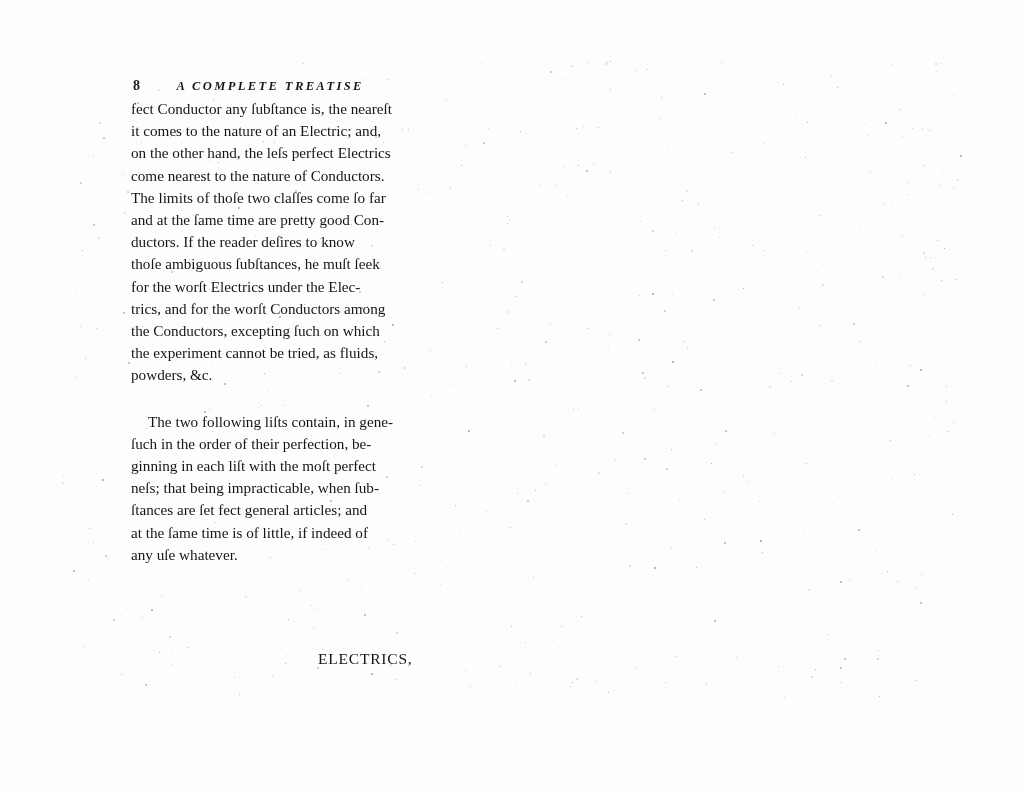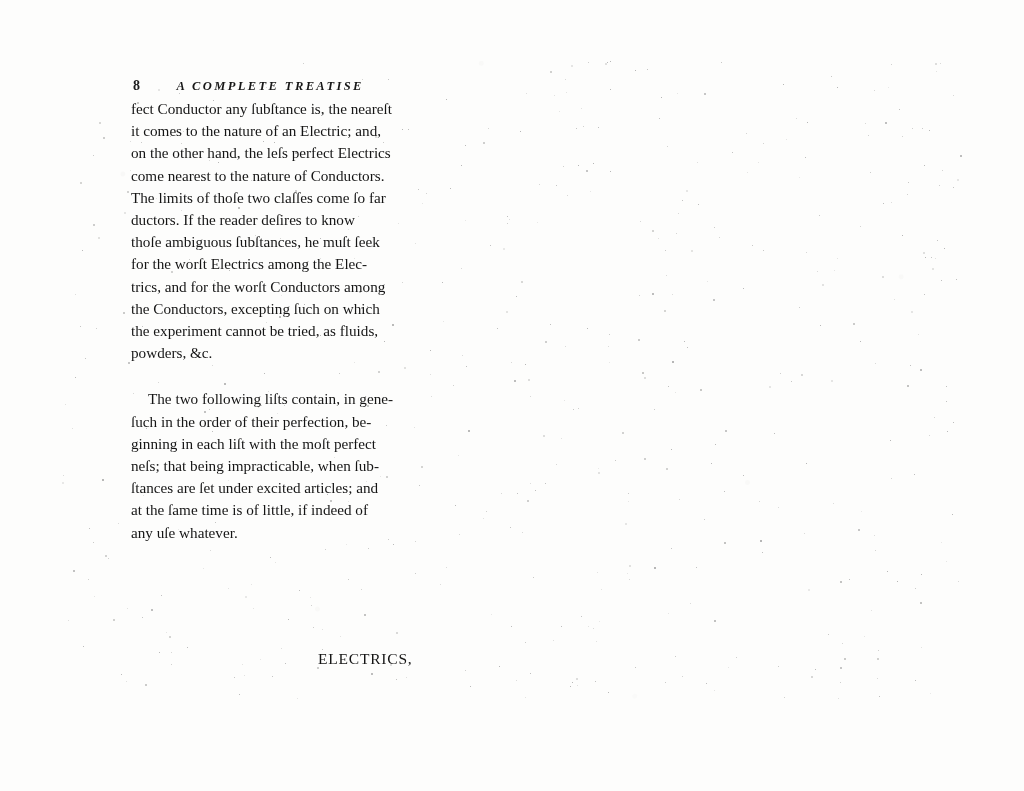--- a/index.html
+++ b/index.html
@@ -128,35 +128,36 @@
       <span class="folio">8</span>
       <span class="head-title italicish">A COMPLETE TREATISE</span>
     </div>
 
     <div class="text-col" id="verso-col">
       <div class="line">fect Conductor any ſubſtance is, the neareſt</div>
       <div class="line">it comes to the nature of an Electric; and,</div>
       <div class="line">on the other hand, the leſs perfect Electrics</div>
       <div class="line">come nearest to the nature of Conductors.</div>
       <div class="line">The limits of thoſe two claſſes come ſo far</div>
+      <div class="line">and at the ſame time are pretty good Con-</div>
       <div class="line">ductors.   If the reader deſires to know</div>
       <div class="line">thoſe ambiguous ſubſtances, he muſt ſeek</div>
-      <div class="line">for the worſt Electrics among the Elec-</div>
+      <div class="line">for the worſt Electrics under the Elec-</div>
       <div class="line">trics, and for the worſt Conductors among</div>
       <div class="line">the Conductors, excepting ſuch on which</div>
       <div class="line">the experiment cannot be tried, as fluids,</div>
       <div class="line">powders, &amp;c.</div>
 
       <div class="para-gap"></div>
 
       <div class="line indent">The two following liſts contain, in gene-</div>
       <div class="line">ſuch in the order of their perfection, be-</div>
       <div class="line">ginning in each liſt with the moſt perfect</div>
       <div class="line">neſs; that being impracticable, when ſub-</div>
-      <div class="line">ſtances are ſet under excited articles; and</div>
+      <div class="line">ſtances are ſet fect general articles; and</div>
       <div class="line">at the ſame time is of little, if indeed of</div>
       <div class="line">any uſe whatever.</div>
     </div>
 
     <div class="catchword" id="verso-catchword">ELECTRICS,</div>
   </div>
 
   <div class="page" id="page-recto">
 
     

